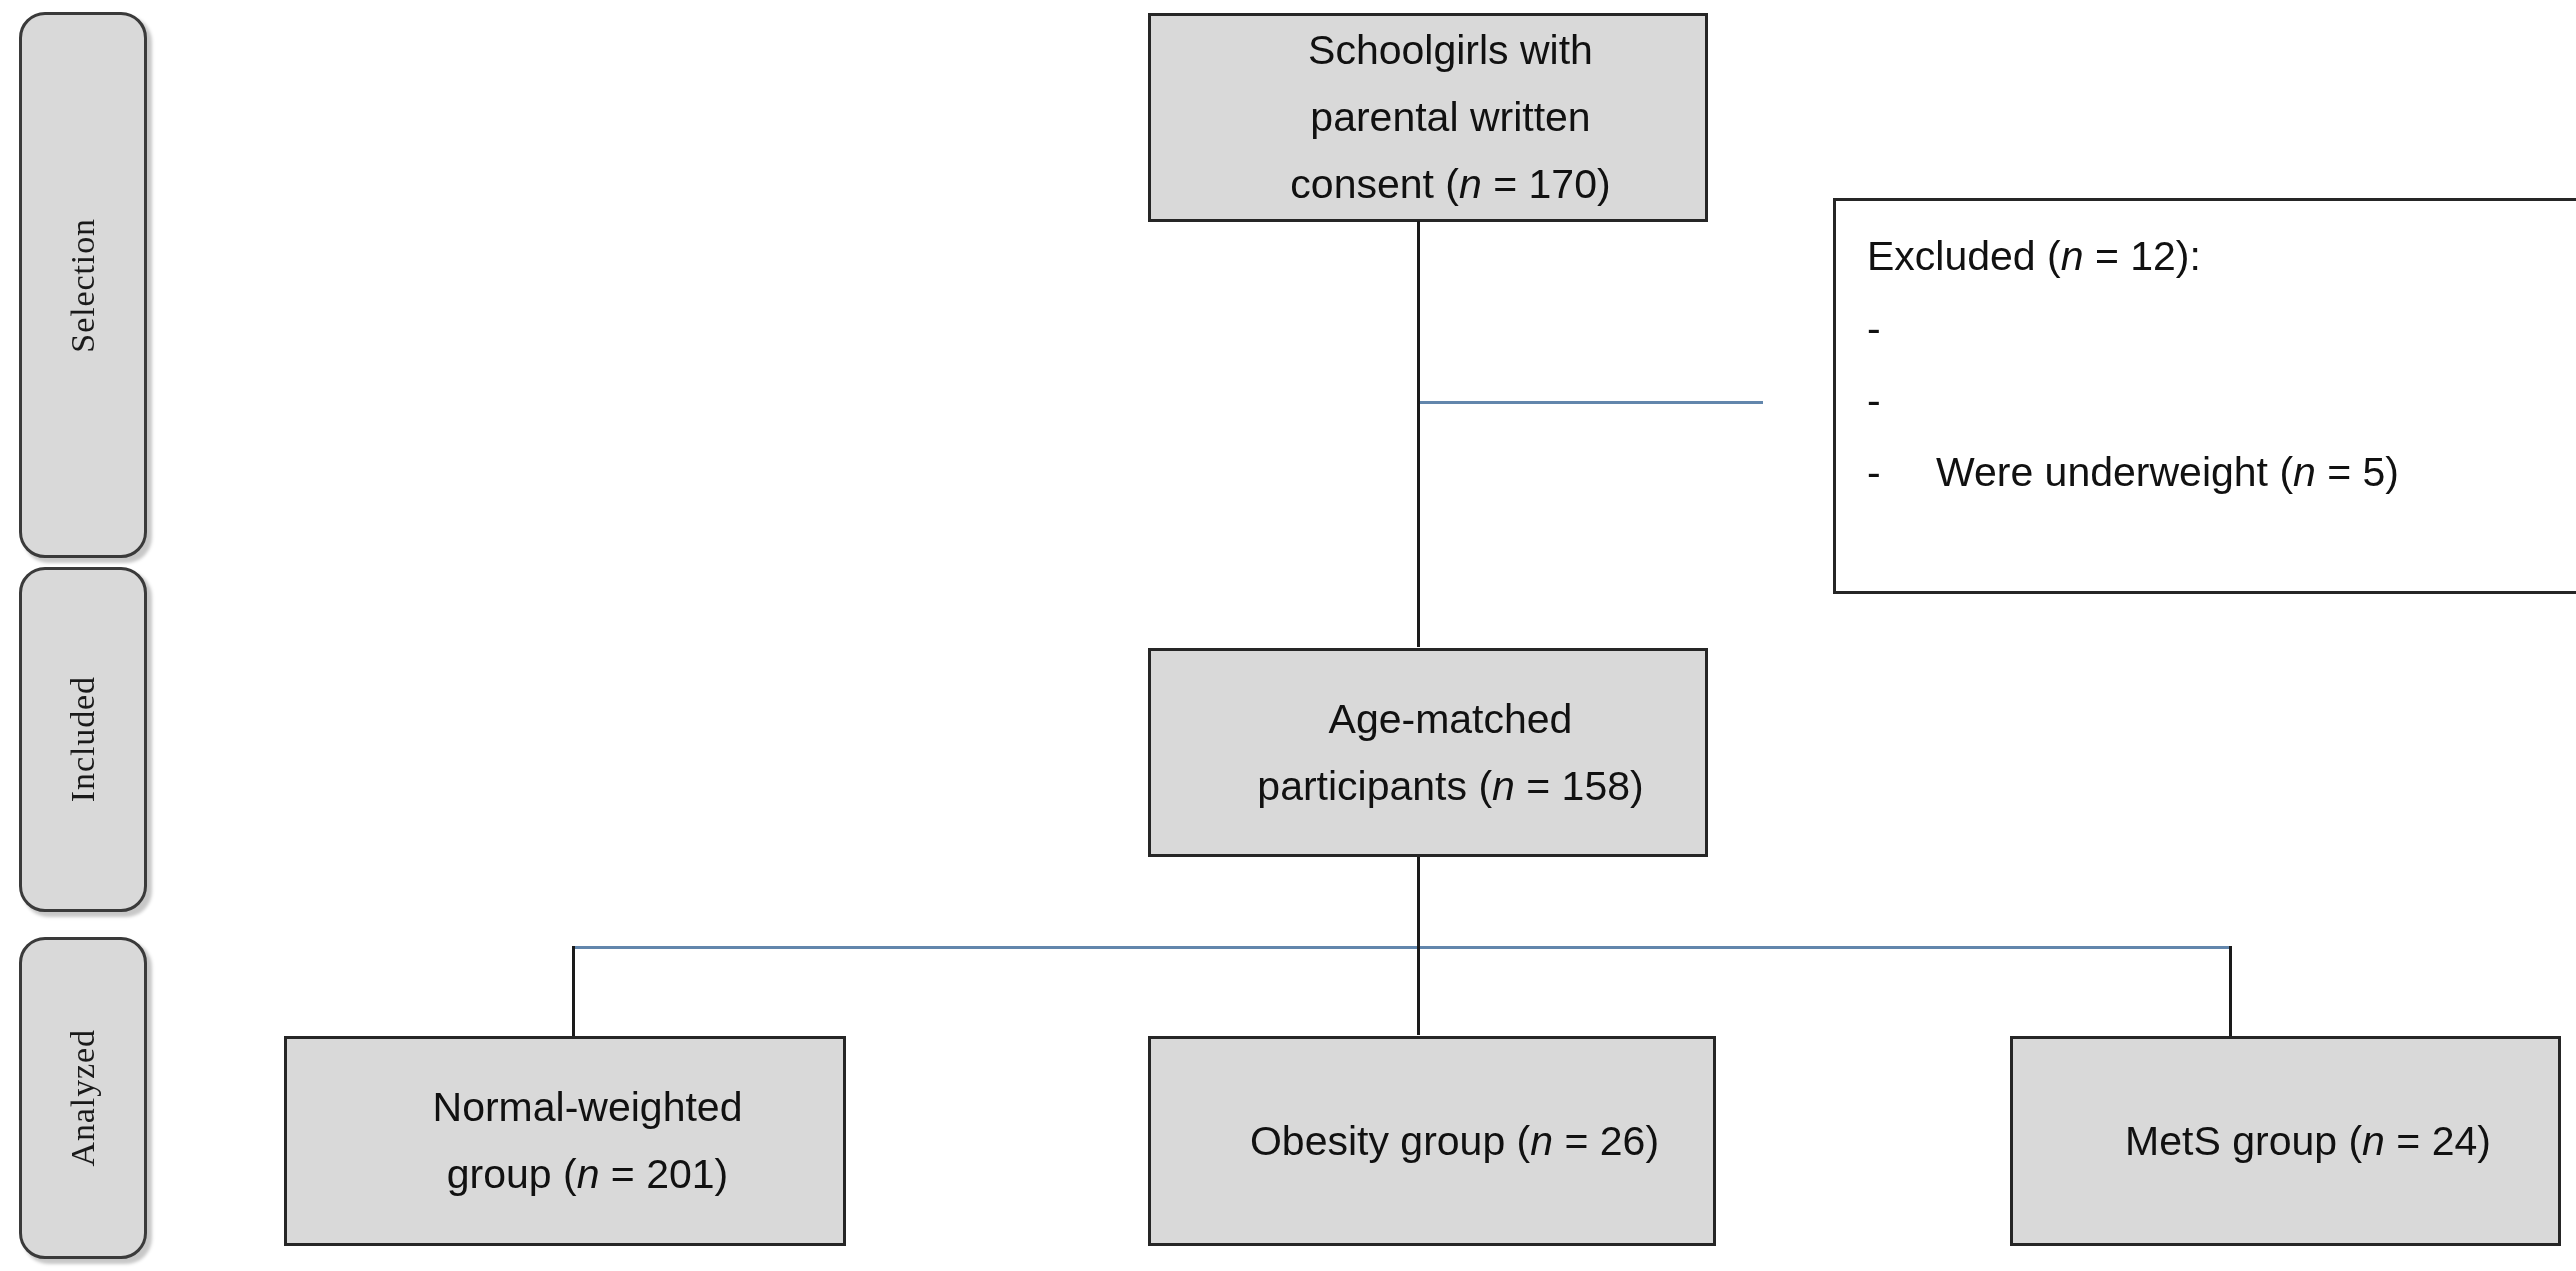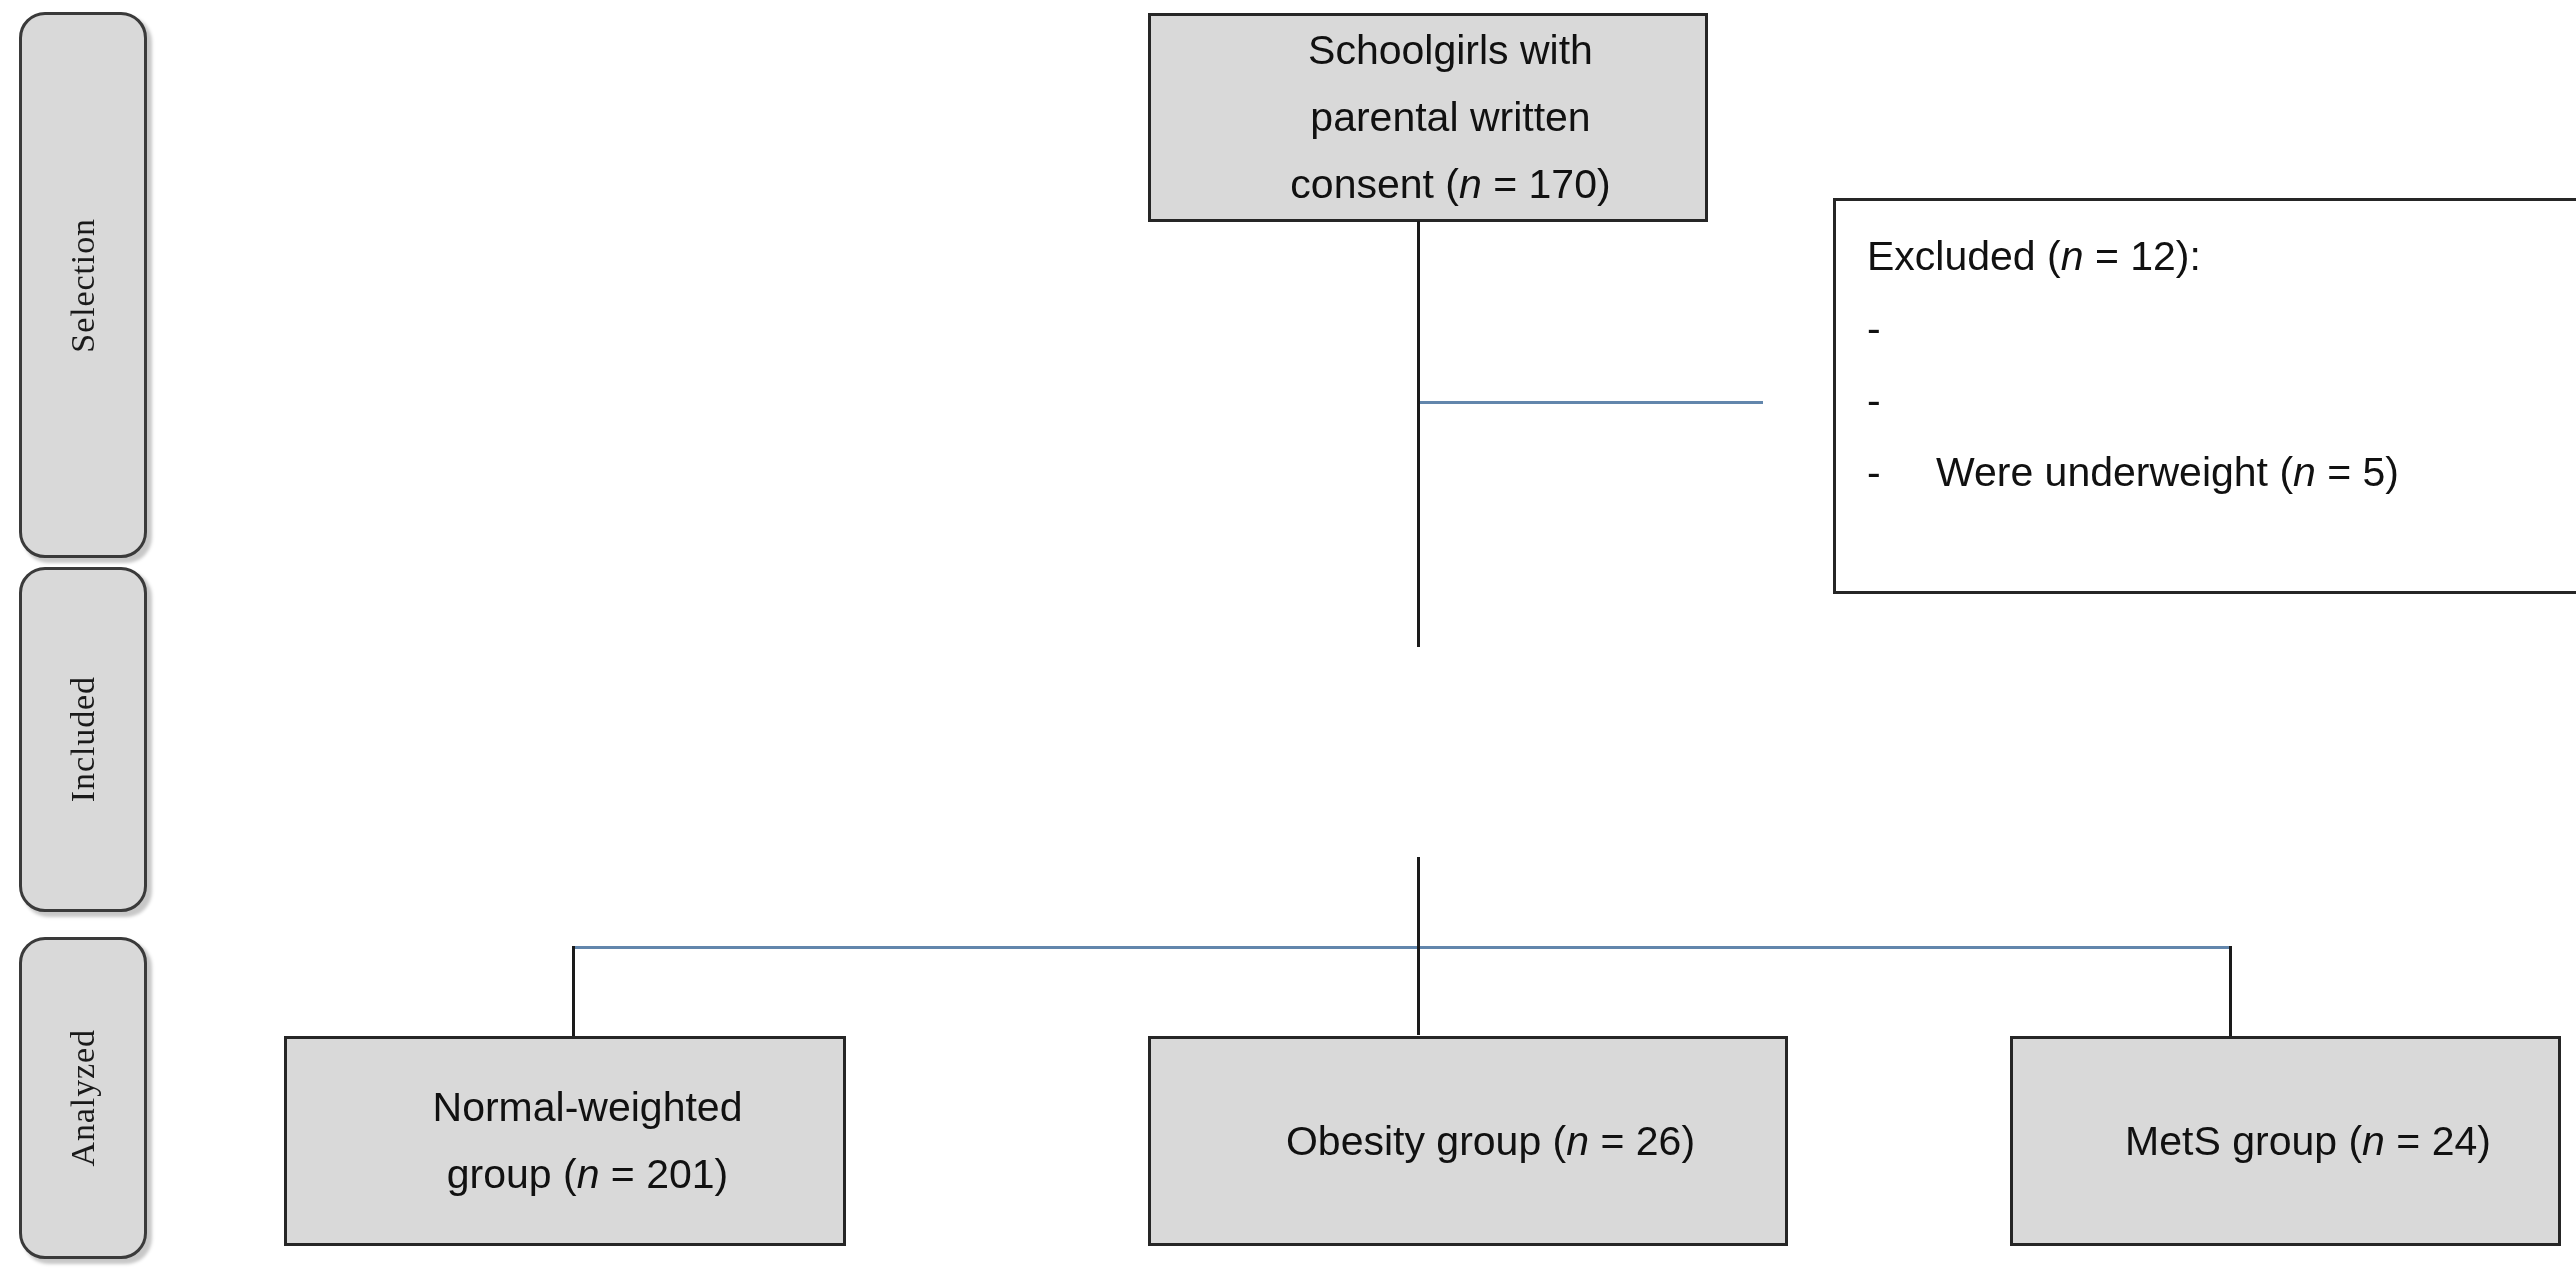--- a/index.html
+++ b/index.html
@@ -48,21 +48,21 @@
     border:3.4px solid var(--box-border);
     display:flex; flex-direction:column;
     align-items:center; justify-content:center;
     text-align:center;
     font-size:41px; line-height:67px;padding-left:45px;
   }
   .node .bline { white-space:nowrap; }
   #node-enrollment { left:1148px; top:13px;   width:560px; height:209px; }
   #node-included   { left:1148px; top:648px;  width:560px; height:209px; }
   #node-normal     { left:284px;  top:1036px; width:562px; height:210px; }
-  #node-obesity    { left:1148px; top:1036px; width:640px; height:210px; }
+  #node-obesity    { left:1148px; top:1036px; width:568px; height:210px; }
   #node-mets       { left:2010px; top:1036px; width:551px; height:210px;justify-content:center; }
 
   
   #node-excluded {
     left:1833px; top:198px; width:806px; height:396px;
     background:var(--excluded-fill);
     align-items:flex-start; justify-content:flex-start;
     text-align:left;
     padding:19px 20.7px 13.8px 31px;
     line-height:72px;
@@ -125,20 +125,24 @@
     </div>
 
     <div class="ex-item">
       <span class="ex-bullet">-</span>
       <div>
         <div class="ex-line"><span>Were underweight (</span><span class="nvar">n</span><span> = 5)</span></div>
       </div>
     </div>
   </div>
 
+  <div class="node" id="node-included">
+    <div class="bline"><span>Age-matched</span></div>
+    <div class="bline"><span>participants (</span><span class="nvar">n</span><span> = 158)</span></div>
+  </div>
 
   <div class="node" id="node-normal">
     <div class="bline"><span>Normal-weighted</span></div>
     <div class="bline"><span>group (</span><span class="nvar">n</span><span> = 201)</span></div>
   </div>
 
   <div class="node" id="node-obesity">
     <div class="bline"><span>Obesity group (</span><span class="nvar">n</span><span> = 26)</span></div>
   </div>
 

